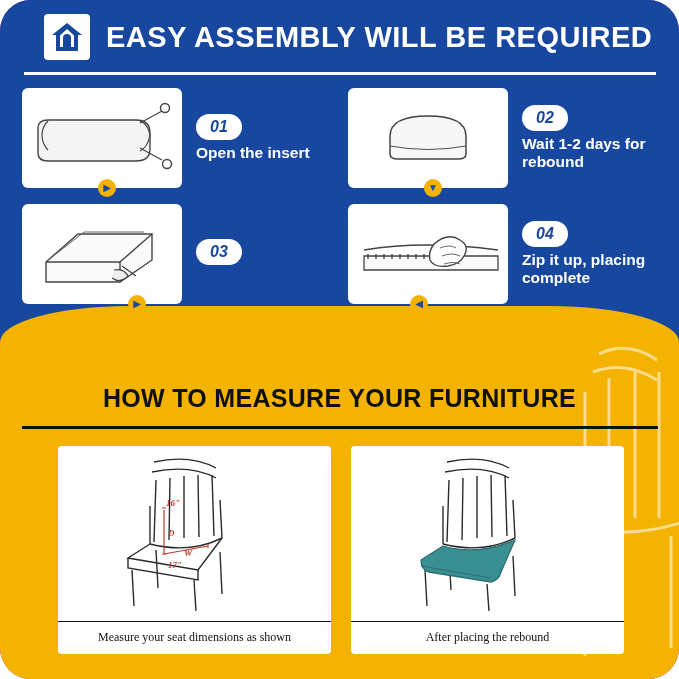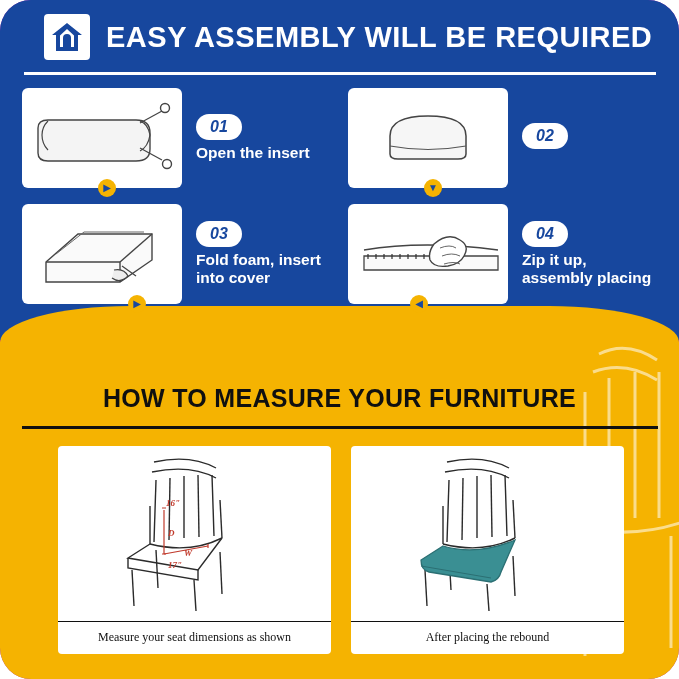--- a/index.html
+++ b/index.html
@@ -200,57 +200,57 @@
       <div class="step">
         <div class="step-img">
           <svg width="160" height="100" viewBox="0 0 160 100">
             <path d="M42 66 L42 48 q0 -20 38 -20 q38 0 38 20 l0 18 q0 5 -8 5 l-60 0 q-8 0 -8 -5 Z" fill="#f6f6f6" stroke="#444" stroke-width="1.5"></path>
             <path d="M42 58 q38 7 76 0" fill="none" stroke="#555" stroke-width="1.1"></path>
           </svg>
           <div class="arrow-badge" style="left:76px; bottom:-9px;">▼</div>
         </div>
         <div class="step-text">
           <div class="step-num">02</div>
+          <div class="step-label">Wait 1-2 days for rebound</div>
         </div>
       </div>
 
       <div class="step">
         <div class="step-img">
           <svg width="160" height="100" viewBox="0 0 160 100">
             <path d="M24 58 L56 30 L130 30 L130 56 L98 78 L24 78 Z" fill="#fafafa" stroke="#444" stroke-width="1.4"></path>
             <path d="M24 58 L98 58 L98 78" fill="none" stroke="#444" stroke-width="1.4"></path>
             <path d="M98 58 L130 30" fill="none" stroke="#444" stroke-width="1.4"></path>
             <path d="M34 50 L62 28 L122 28" fill="none" stroke="#666" stroke-width="1"></path>
             <path d="M92 66 q10 -2 14 6 q-8 8 -16 2" fill="#eee" stroke="#444" stroke-width="1.2"></path>
             <path d="M100 62 l14 10" stroke="#444" stroke-width="1.2"></path>
           </svg>
           <div class="arrow-badge" style="left:106px; bottom:-9px;">▶</div>
         </div>
         <div class="step-text">
           <div class="step-num">03</div>
-          <div class="step-label">Fold foam, insert into cover</div>
         </div>
       </div>
 
       <div class="step">
         <div class="step-img">
           <svg width="160" height="100" viewBox="0 0 160 100">
             <path d="M16 52 L150 52 L150 66 L16 66 Z" fill="#fafafa" stroke="#444" stroke-width="1.3"></path>
             <path d="M16 46 q60 -10 134 0" fill="none" stroke="#444" stroke-width="1.3"></path>
             <g stroke="#333" stroke-width="1.2">
               <path d="M20 50 l0 5 M28 50 l0 5 M36 50 l0 5 M44 50 l0 5 M52 50 l0 5 M60 50 l0 5 M68 50 l0 5 M76 50 l0 5 M84 50 l0 5 M92 50 l0 5 M100 50 l0 5"></path>
             </g>
             <path d="M86 40 q14 -12 26 -4 q10 6 4 16 q-4 8 -16 10 q-14 2 -18 -6 q-2 -8 4 -16 Z" fill="#ffffff" stroke="#444" stroke-width="1.4"></path>
             <path d="M92 44 q10 -4 16 0 M94 52 q10 -4 18 0 M96 60 q10 -3 16 0" fill="none" stroke="#666" stroke-width="1"></path>
           </svg>
           <div class="arrow-badge" style="left:62px; bottom:-9px;">◀</div>
         </div>
         <div class="step-text">
           <div class="step-num">04</div>
-          <div class="step-label">Zip it up, assembly placing</div>
+          <div class="step-label">Zip it up, placing complete</div>
         </div>
       </div>
 
     </div>
   </div>
 
   <div class="bottom-section">
 
     <svg class="deco" width="140" height="330" viewBox="0 0 140 330" style="right:0; top:30px; opacity:0.55;">
       <g fill="none" stroke="#ffffff" stroke-width="3">

